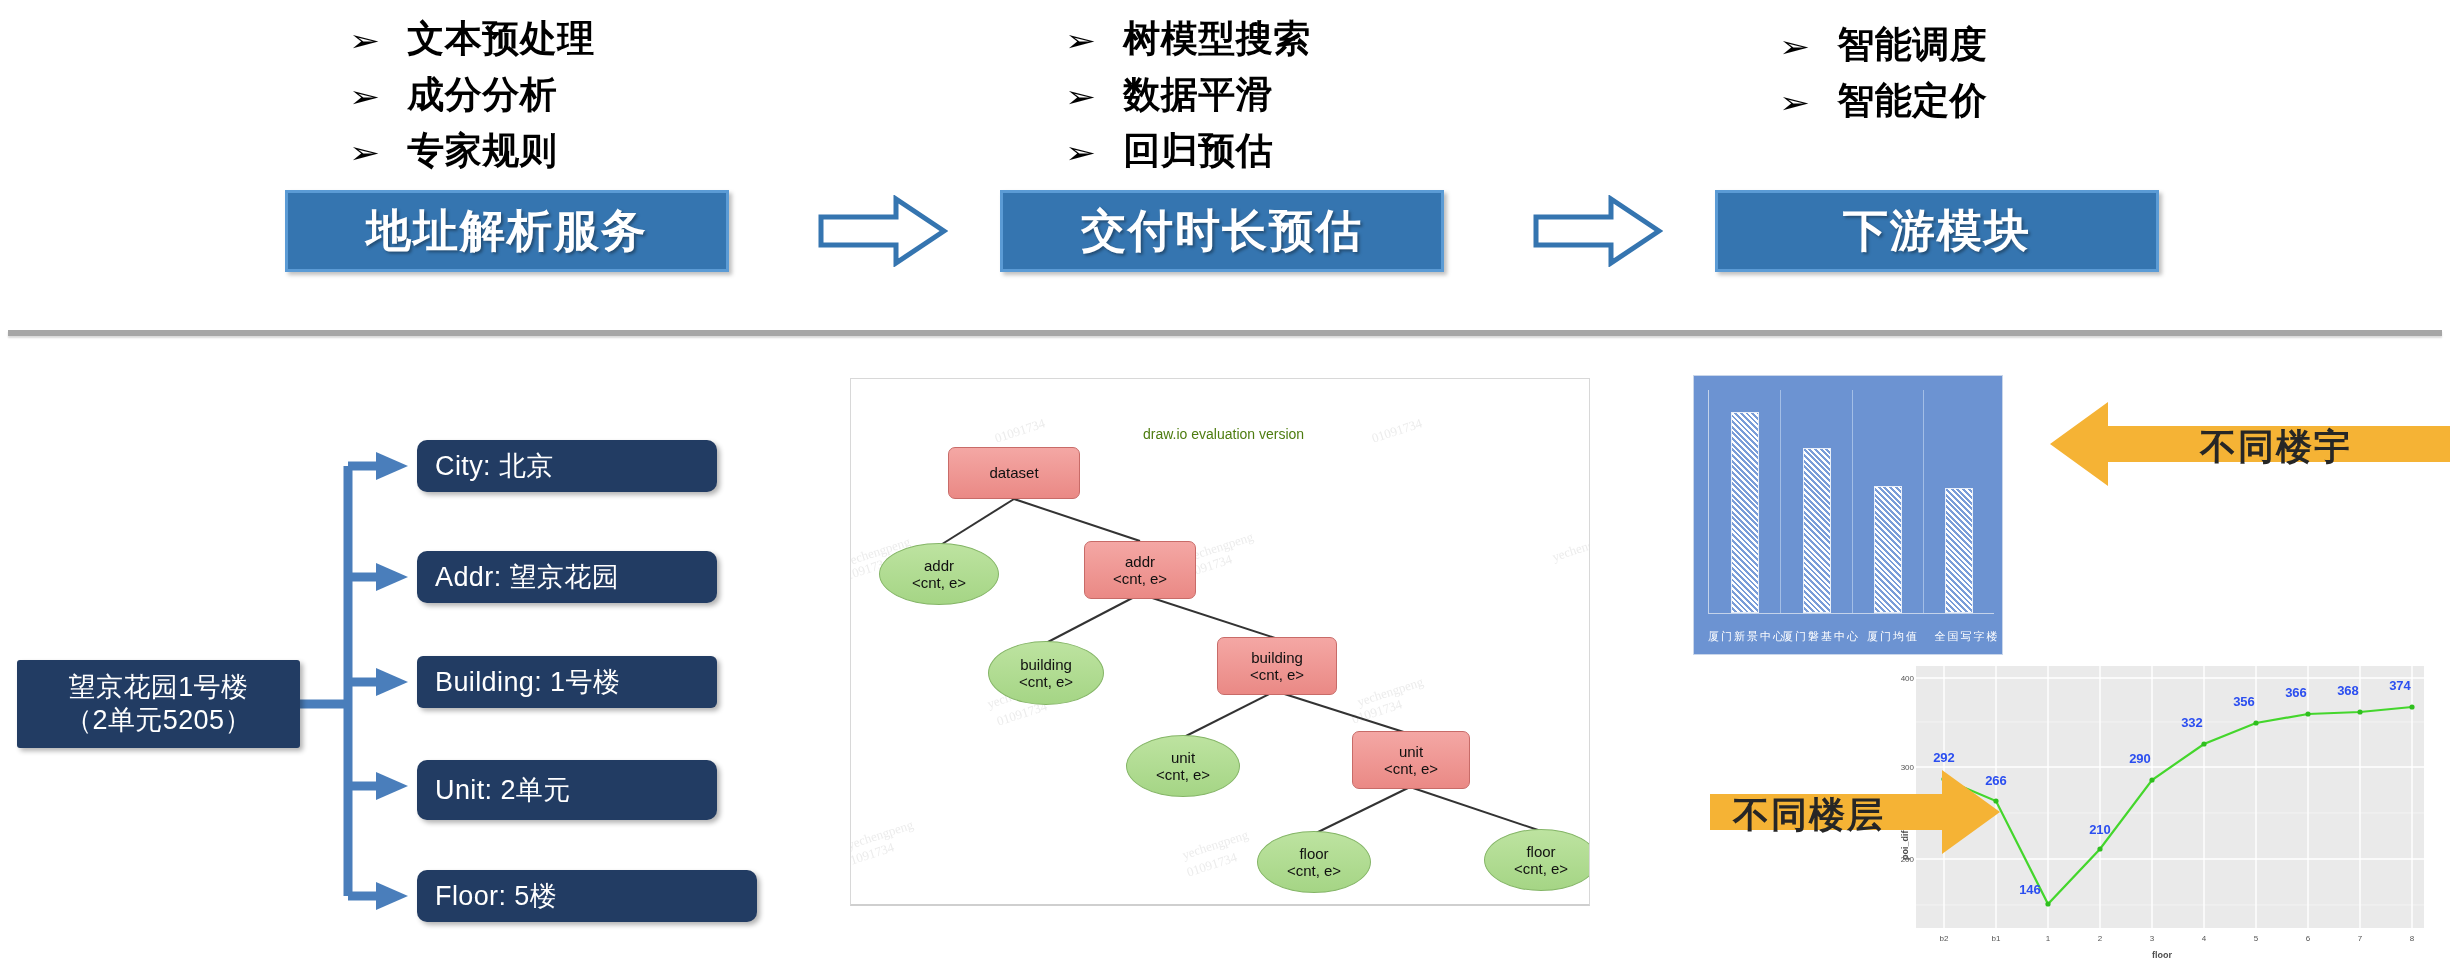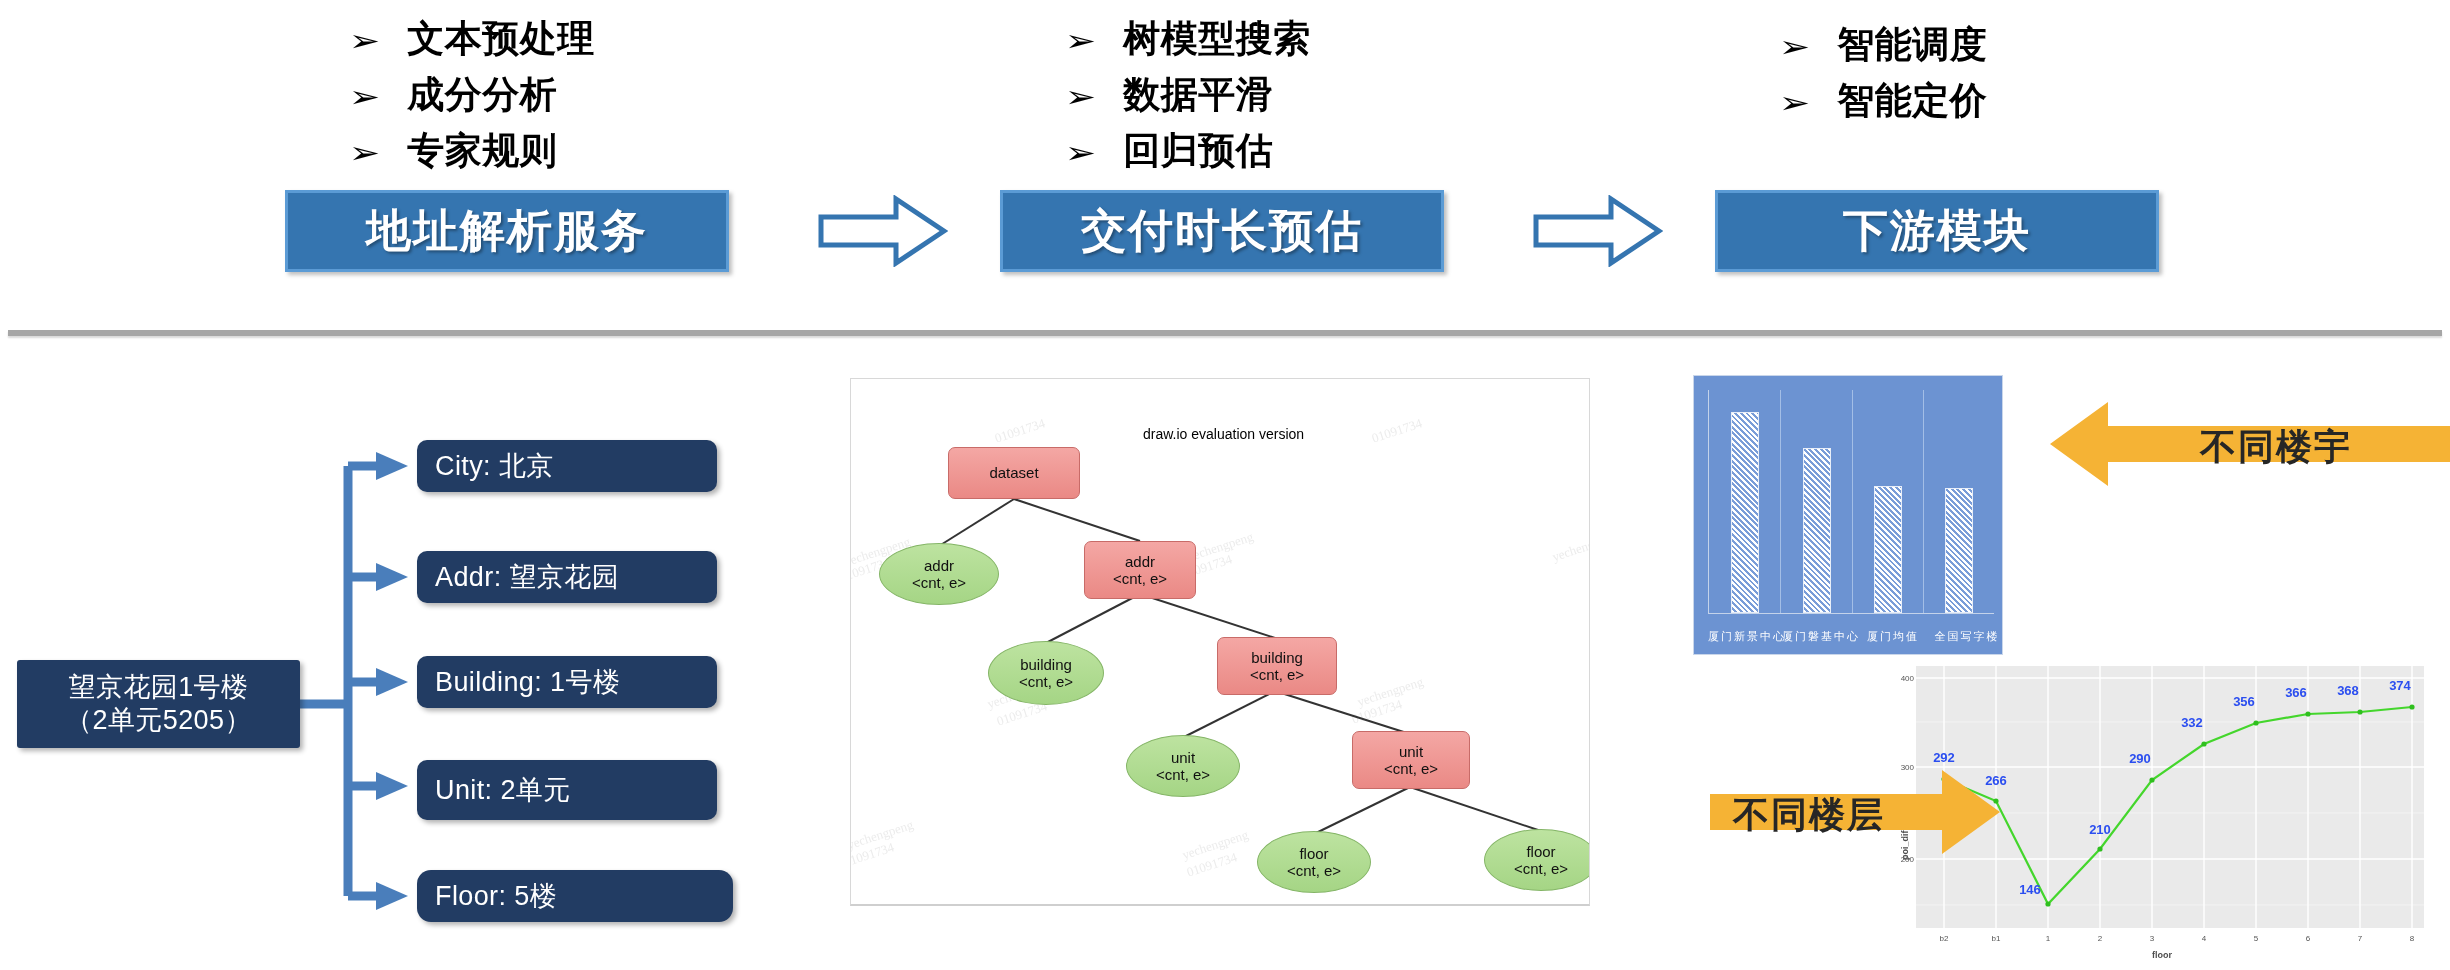--- a/index.html
+++ b/index.html
@@ -107,21 +107,21 @@
     position: absolute;
     color: #ececec;
     font-size: 13px;
     font-family: "Liberation Serif", serif;
     transform: rotate(-18deg);
     white-space: nowrap;
     pointer-events: none;
   }
   .wm-main {
     position: absolute;
-    color: #000000;
+    color: #4d7c0f;
     font-size: 14px;
     white-space: nowrap;
   }
   .tnode {
     position: absolute;
     display: flex;
     flex-direction: column;
     align-items: center;
     justify-content: center;
     text-align: center;
@@ -328,27 +328,27 @@
     <span class="navy-label">望京花园1号楼</span>
     <span class="navy-label">（2单元5205）</span>
   </div>
 
   <div class="navy-box" style="left:408px;top:30px;width:300px;height:52px;">
     <span class="navy-label">City: 北京</span>
   </div>
   <div class="navy-box" style="left:408px;top:141px;width:300px;height:52px;">
     <span class="navy-label">Addr: 望京花园</span>
   </div>
-  <div class="navy-box" style="left:408px;top:246px;width:300px;height:52px;">
+  <div class="navy-box" style="left:408px;top:246px;width:300px;height:52px;border-radius:6px;">
     <span class="navy-label">Building: 1号楼</span>
   </div>
   <div class="navy-box" style="left:408px;top:350px;width:300px;height:60px;">
     <span class="navy-label">Unit: 2单元</span>
   </div>
-  <div class="navy-box" style="left:408px;top:460px;width:316px;height:52px;border-radius:14px;">
+  <div class="navy-box" style="left:408px;top:460px;width:340px;height:52px;">
     <span class="navy-label">Floor: 5楼</span>
   </div>
 </div>
 
 <div class="diagram-panel" style="left:850px;top:378px;width:740px;height:528px;">
 
   <div class="wm-main" style="left:292px;top:47px;">draw.io evaluation version</div>
   <div class="wm" style="left:143px;top:44px;">01091734</div>
   <div class="wm" style="left:520px;top:44px;">01091734</div>
   <div class="wm" style="left:335px;top:160px;">yechengpeng</div>

